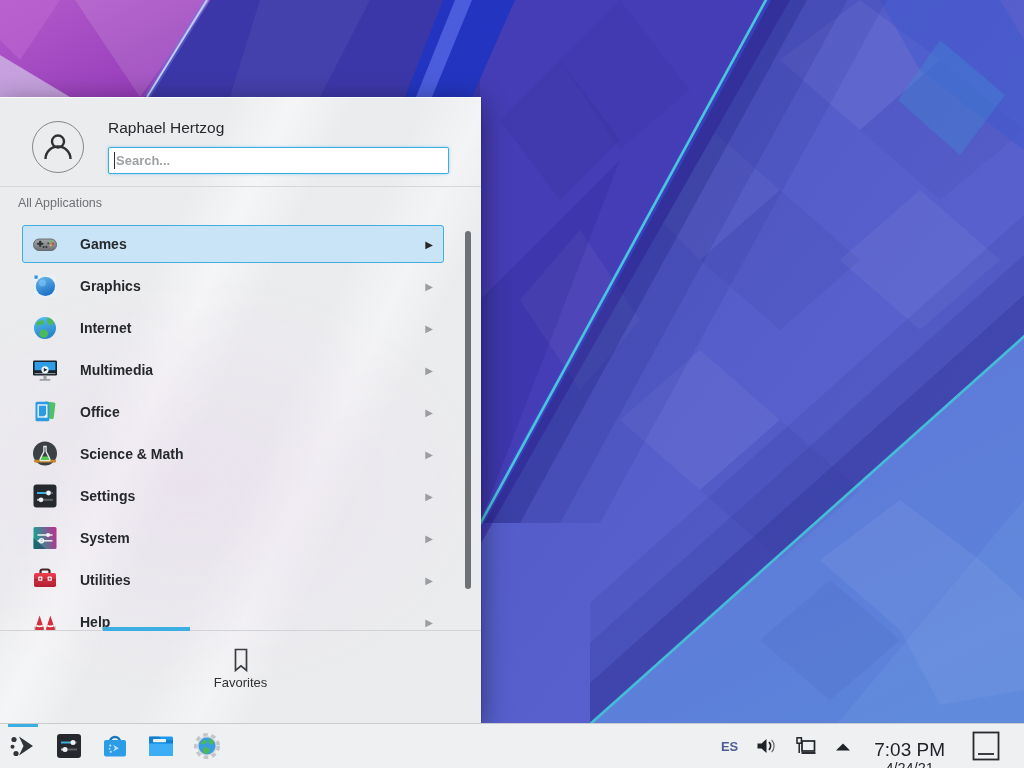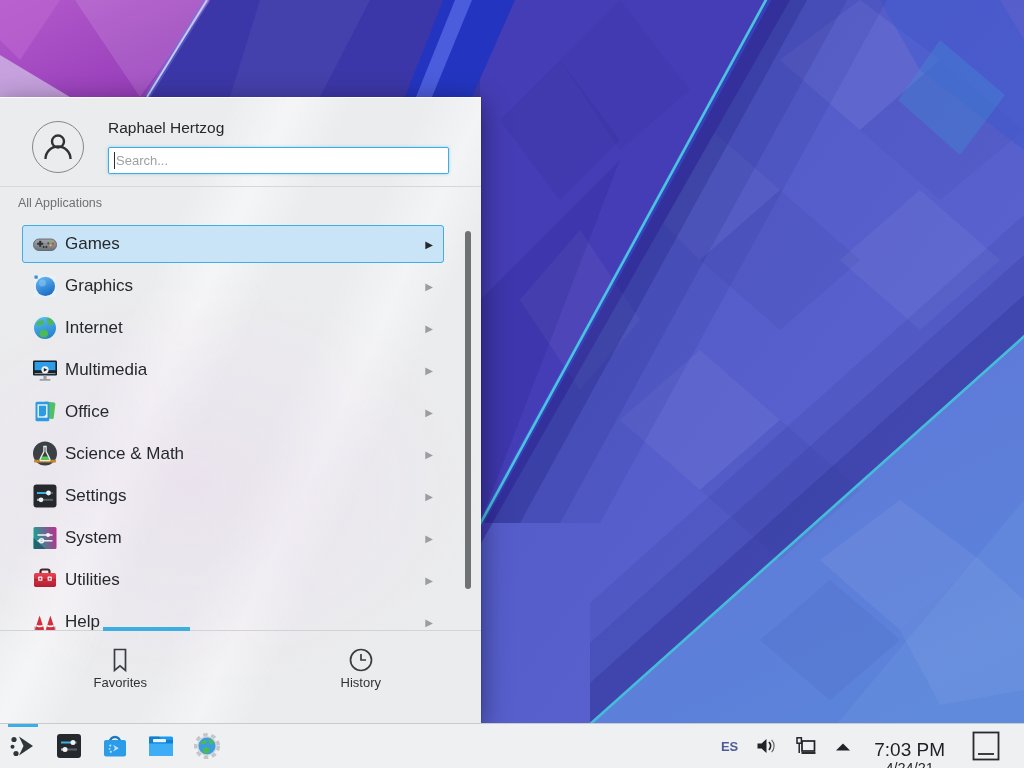--- a/index.html
+++ b/index.html
@@ -23,33 +23,34 @@
   .avatar{
     position:absolute;left:32px;top:23px;width:52px;height:52px;border-radius:50%;
     border:1px solid #85878a;display:flex;align-items:center;justify-content:center;box-sizing:border-box;
   }
   .user-name{position:absolute;left:108px;top:21px;font-size:15.5px;color:#26292c;}
   .search-input{
     position:absolute;left:108px;top:49px;width:341px;height:27px;box-sizing:border-box;
     border:1px solid #3daee2;border-radius:2px;background:#fff;
     font-family:"Liberation Sans",sans-serif;font-size:13px;color:#232629;padding:0 7px;outline:none;
     box-shadow:0 0 3px rgba(61,174,226,.55);
+    font-weight:bold;
   }
   .search-input::placeholder{color:#9ea1a4;}
   .search-caret{position:absolute;left:114px;top:54px;width:1px;height:17px;background:#2a2d30;}
   .header-divider{position:absolute;left:0;right:0;top:88px;height:1px;background:#d6d7d9;}
   .section-label{position:absolute;left:18px;top:98px;font-size:12.5px;color:#6e7174;}
   .cat-list{position:absolute;left:0;right:0;top:127px;height:405px;overflow:hidden;padding:0 37px 0 22px;}
   .cat-row{
     display:flex;align-items:center;height:38px;margin-bottom:4px;border-radius:3px;
     border:1px solid transparent;box-sizing:border-box;padding:0 10px 0 8px;
   }
   .cat-row.selected{background:#c9e4f6;border-color:#41ade0;}
   .cat-icon{width:28px;height:28px;flex:0 0 28px;}
-  .cat-label{margin-left:6px;font-size:17px;color:#26292c;}
+  .cat-label{margin-left:21px;font-size:14px;color:#26292c;font-weight:bold;}
   .cat-arrow{margin-left:auto;font-size:10px;color:#9b9da0;}
   .cat-row.selected .cat-arrow{color:#26292c;}
   .scroll-thumb{position:absolute;right:10px;top:133px;width:6px;height:358px;border-radius:3px;background:#6f7275;}
   .tabbar{position:absolute;left:0;right:0;top:532px;bottom:0;border-top:1px solid #d2d3d5;display:flex;background:transparent;}
   .tab{flex:1;display:flex;flex-direction:column;align-items:center;padding-top:14px;}
   .tab-label{font-size:13px;color:#2f3234;}
   .tab-indicator{position:absolute;left:103px;top:-4px;width:87px;height:4px;background:#3daee2;}
   .tab-ic{stroke:#3a3d40;stroke-width:1.7;fill:none;}
   
   .taskbar{
@@ -324,27 +325,20 @@
 
     <div class="tab">
       <svg width="30" height="30" viewBox="0 0 30 30">
         <path class="tab-ic" d="M9.5,4.5 h11 v21 l-5.5,-4.6 l-5.5,4.6 z"></path>
       </svg>
       <span class="tab-label">Favorites</span>
     </div>
 
 
 
-    <div class="tab">
-      <svg width="30" height="30" viewBox="0 0 30 30">
-        <circle class="tab-ic" cx="15" cy="15" r="10.5"></circle>
-        <polyline class="tab-ic" points="15,9 15,15 20,15"></polyline>
-      </svg>
-      <span class="tab-label">History</span>
-    </div>
 
   </div>
 </div>
 
 <div class="taskbar">
   <div class="launcher-active-bar"></div>
 
   <div class="tb-apps">
     <svg class="tb-app" viewBox="0 0 30 30">
       <g fill="#30353a">

